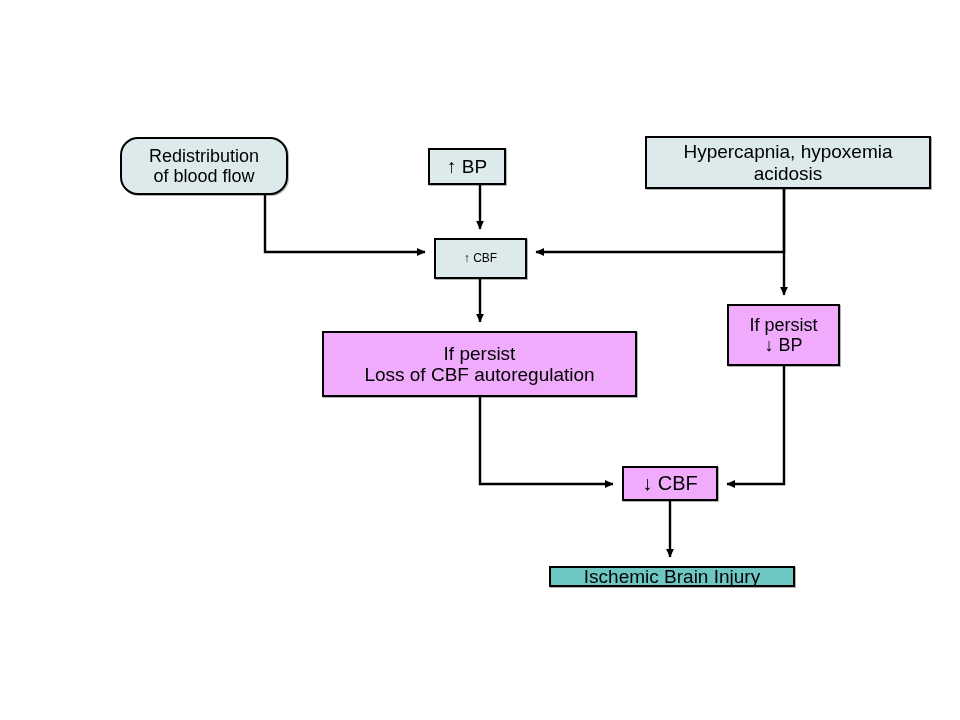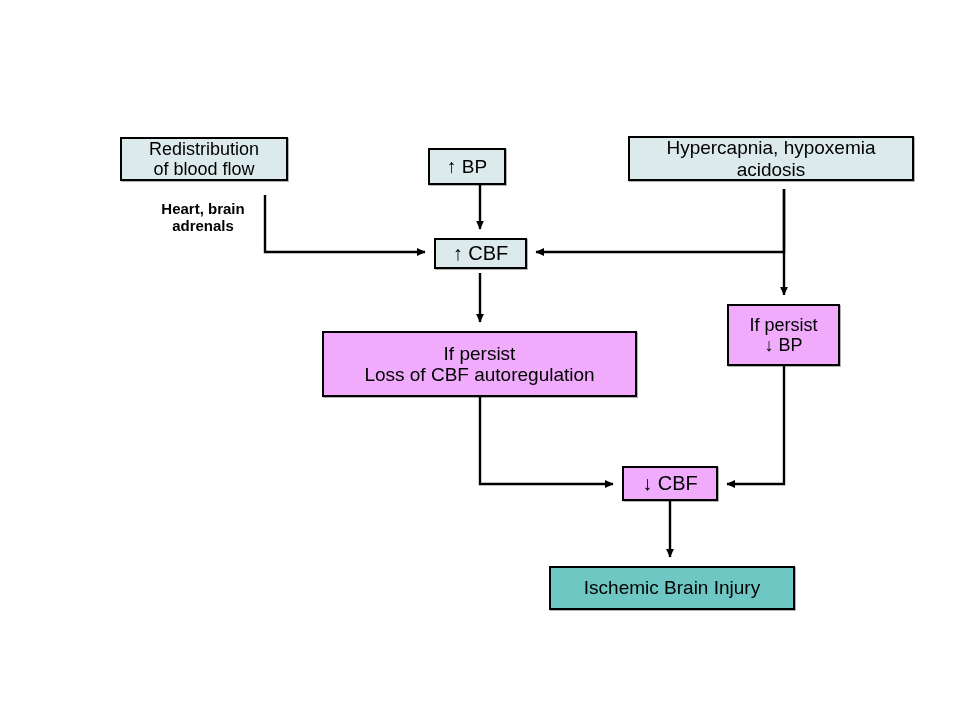--- a/index.html
+++ b/index.html
@@ -41,28 +41,28 @@
 
   .caption {
     position: absolute;
     text-align: center;
     color: #000000;
     line-height: 1.15;
     white-space: pre-line;
   }
 
   
-  #node-redistribution { left: 120px; top: 137px; width: 168px; height: 44px; font-size: 18px; }
+  #node-redistribution { left: 120px; top: 137px; width: 168px; height: 58px; font-size: 18px; border-radius: 18px; }
   #node-bp-up        { left: 428px; top: 148px; width: 78px;  height: 37px; font-size: 19px; }
-  #node-hypercapnia  { left: 628px; top: 136px; width: 286px; height: 45px; font-size: 19px; }
-  #node-cbf-up       { left: 434px; top: 238px; width: 93px;  height: 31px; font-size: 20px; }
+  #node-hypercapnia  { left: 645px; top: 136px; width: 286px; height: 53px; font-size: 19px; }
+  #node-cbf-up       { left: 434px; top: 238px; width: 93px;  height: 41px; font-size: 12px; }
   #node-loss-auto    { left: 322px; top: 331px; width: 315px; height: 66px; font-size: 19px; }
   #node-persist-bp   { left: 727px; top: 304px; width: 113px; height: 62px; font-size: 18px; }
   #node-cbf-down     { left: 622px; top: 466px; width: 96px;  height: 35px; font-size: 20px; }
-  #node-ischemic     { left: 549px; top: 566px; width: 246px; height: 44px; font-size: 19px; }
+  #node-ischemic     { left: 549px; top: 566px; width: 246px; height: 21px; font-size: 19px; }
 
   #caption-organs { left: 128px; top: 200px; width: 150px; font-size: 15px; font-weight: 600; }
 </style>
 </head>
 <body>
 
 <div id="canvas">
 
   <svg class="edges" viewBox="0 0 960 720">
     <defs>
@@ -100,22 +100,20 @@
     </g>
 
     <g>
       <path d="M670,501 L670,557" fill="none" stroke="#000000" stroke-width="2.4" marker-end="url(#arrowhead)"></path>
     </g>
   </svg>
 
   <div class="node node-fill-light" id="node-redistribution">Redistribution
 of blood flow</div>
 
-  <div class="caption" id="caption-organs">Heart, brain
-adrenals</div>
 
   <div class="node node-fill-light" id="node-bp-up">↑ BP</div>
 
   <div class="node node-fill-light" id="node-hypercapnia">Hypercapnia, hypoxemia
 acidosis</div>
 
   <div class="node node-fill-light" id="node-cbf-up">↑ CBF</div>
 
   <div class="node node-fill-purple" id="node-loss-auto">If persist
 Loss of CBF autoregulation</div>

